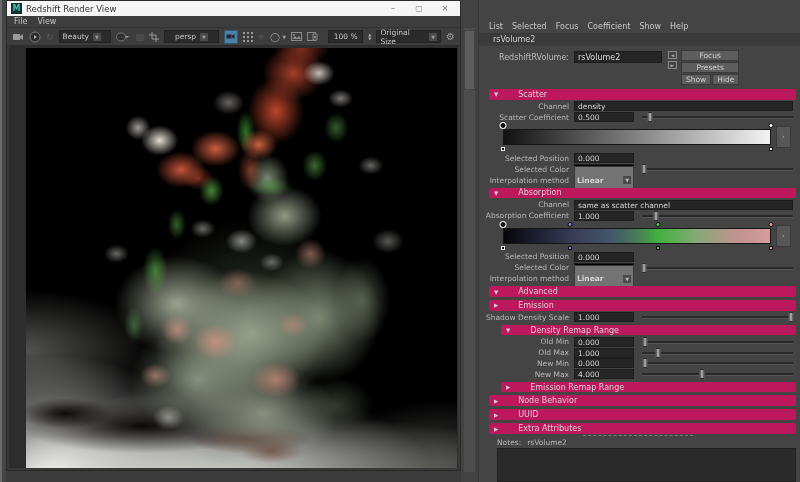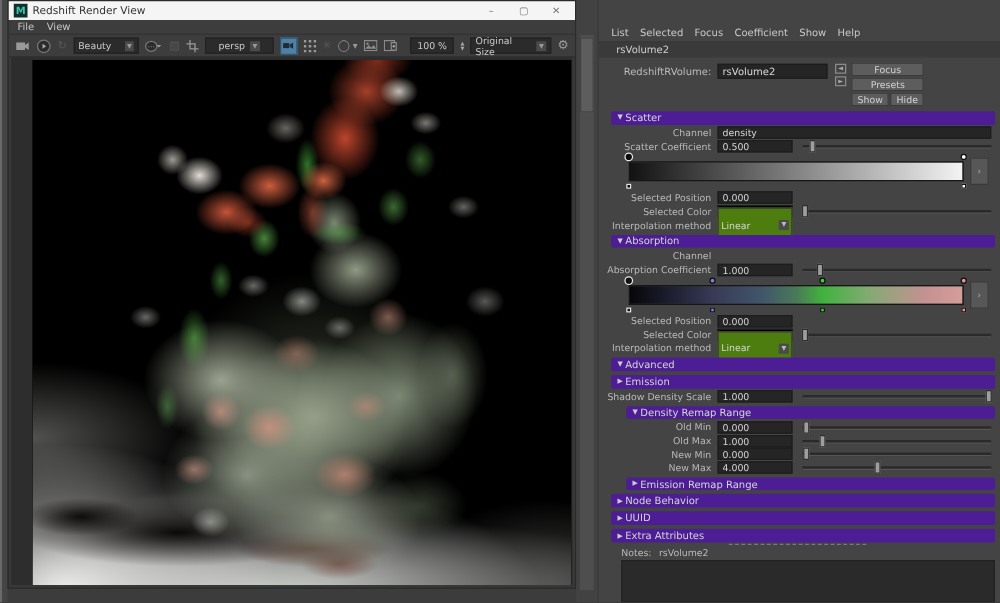--- a/index.html
+++ b/index.html
@@ -61,40 +61,40 @@
     color:#d8d8d8; font-size:8px; line-height:11px; padding:0 3px; margin-top:1px; }
   #node-icons { display:flex; flex-direction:column; gap:2px; margin:1px 4px 0 6px; }
   .mini-ico { width:9px; height:8px; border:1px solid #8a8a8a; font-size:5px; color:#aaa;
     line-height:7px; text-align:center; }
   #node-btns { display:flex; flex-direction:column; gap:1px; }
   .aebtn { min-width:46px; height:11px; background:#5d5d5d; border:1px solid #3a3a3a;
     color:#d0d0d0; font-size:7.5px; line-height:10px; text-align:center; padding:0 4px; }
   #showhide { display:flex; gap:1px; }
   #showhide .aebtn { min-width:22px; }
 
-  .sec { display:flex; align-items:center; gap:2px; height:11px; background:#4c1d95;
+  .sec { display:flex; align-items:center; gap:20px; height:11px; background:#be185d;
     border-radius:2px; margin:2px 4px 1px 10px; padding-left:5px; }
   .sec.sub { margin-left:22px; }
   .sec .tri { font-size:5.5px; color:#ccc; }
   .sec .st { font-size:8px; color:#d4d4d4; }
 
   .row { display:flex; align-items:center; height:11px; padding-right:7px; }
   .lbl { width:95px; text-align:right; padding-right:5px; font-size:7.5px; color:#b8b8b8;
     white-space:nowrap; overflow:hidden; flex:0 0 95px; }
   .fld { width:60px; height:10px; background:#252525; border:1px solid #1d1d1d; color:#d4d4d4;
     font-size:7.5px; line-height:9px; padding:0 3px; flex:0 0 60px; }
   .fld.wide { flex:1 1 auto; }
   .swatch { width:60px; height:10px; border:1px solid #1d1d1d; flex:0 0 60px; }
   .strack { position:relative; flex:1 1 auto; height:10px; margin-left:8px; }
   .strack::before { content:""; position:absolute; left:0; right:0; top:4px; height:2px;
     background:#2a2a2a; border-bottom:1px solid #555; }
   .sthumb { position:absolute; top:0; width:5px; height:10px; background:#9e9e9e;
     border:1px solid #2e2e2e; transform:translateX(-50%); }
-  .ddfld { display:flex; align-items:center; width:60px; height:11px; background:#4d7c0f;
-    border:1px solid #3a3a3a; flex:0 0 60px; padding:13px 2px; justify-content:space-between; }
+  .ddfld { display:flex; align-items:center; width:60px; height:11px; background:#737373;
+    border:1px solid #3a3a3a; flex:0 0 60px; padding:13px 2px; justify-content:space-between;font-weight:bold; }
   .ddfld span { font-size:7.5px; color:#d4d4d4; }
   .ddfld .arr { font-size:5px; color:#bbb; background:#4a4a4a; padding:1px 2px; }
 
   .ramp { position:relative; height:29px; margin:1px 7px 1px 24px; }
   .ramp-inner { position:absolute; left:0; right:22px; top:0; bottom:0; }
   .ramp-bar { position:absolute; left:0; right:0; top:6px; height:16px; border:1px solid #161616; }
   .ramp-side { position:absolute; right:2px; top:3px; width:15px; height:22px; background:#575757;
     border:1px solid #3a3a3a; color:#b0b0b0; font-size:7px; display:flex; align-items:center;
     justify-content:center; }
   .rh-top { position:absolute; top:0; width:5px; height:5px; border-radius:50%;
@@ -137,21 +137,21 @@
             <path d="M1 2h7v6H1z M8 4l3-2v6l-3-2z" fill="#9a9a9a"></path>
           </svg>
       </span>
       <span class="tico">
         <svg width="12" height="12" viewBox="0 0 12 12">
             <circle cx="6" cy="6" r="5" fill="#2b2b2b" stroke="#777"></circle>
             <path d="M5 4l3 2-3 2z" fill="#a8a8a8"></path>
           </svg>
       </span>
       <span class="tico dim">↻</span>
-      <span class="dd" style="width:54px; justify-content:space-between;">
+      <span class="dd" style="width:54px; ">
         <span>Beauty</span>
         <span class="arr">▼</span>
       </span>
       <span class="tico">
         <svg width="14" height="10" viewBox="0 0 14 10">
             <ellipse cx="5" cy="5" rx="4.5" ry="4" fill="#2b2b2b" stroke="#777"></ellipse>
             <text x="2" y="7" font-size="6" fill="#999">⋯</text>
             <path d="M10 4l2 2 2-2z" fill="#999" transform="translate(-1,0)"></path>
           </svg>
       </span>
@@ -305,20 +305,21 @@
           <span class="arr">▼</span>
         </span>
       </div>
 
       <div class="sec">
         <span class="tri">▼</span>
         <span class="st">Absorption</span>
       </div>
       <div class="row">
         <span class="lbl">Channel</span>
+        <span class="fld wide">same as scatter channel</span>
       </div>
       <div class="row">
         <span class="lbl">Absorption Coefficient</span>
         <span class="fld">1.000</span>
         <span class="strack">
             <span class="sthumb" style="left: 9%;"></span>
           </span>
       </div>
       <div class="ramp">
         <div class="ramp-inner">

